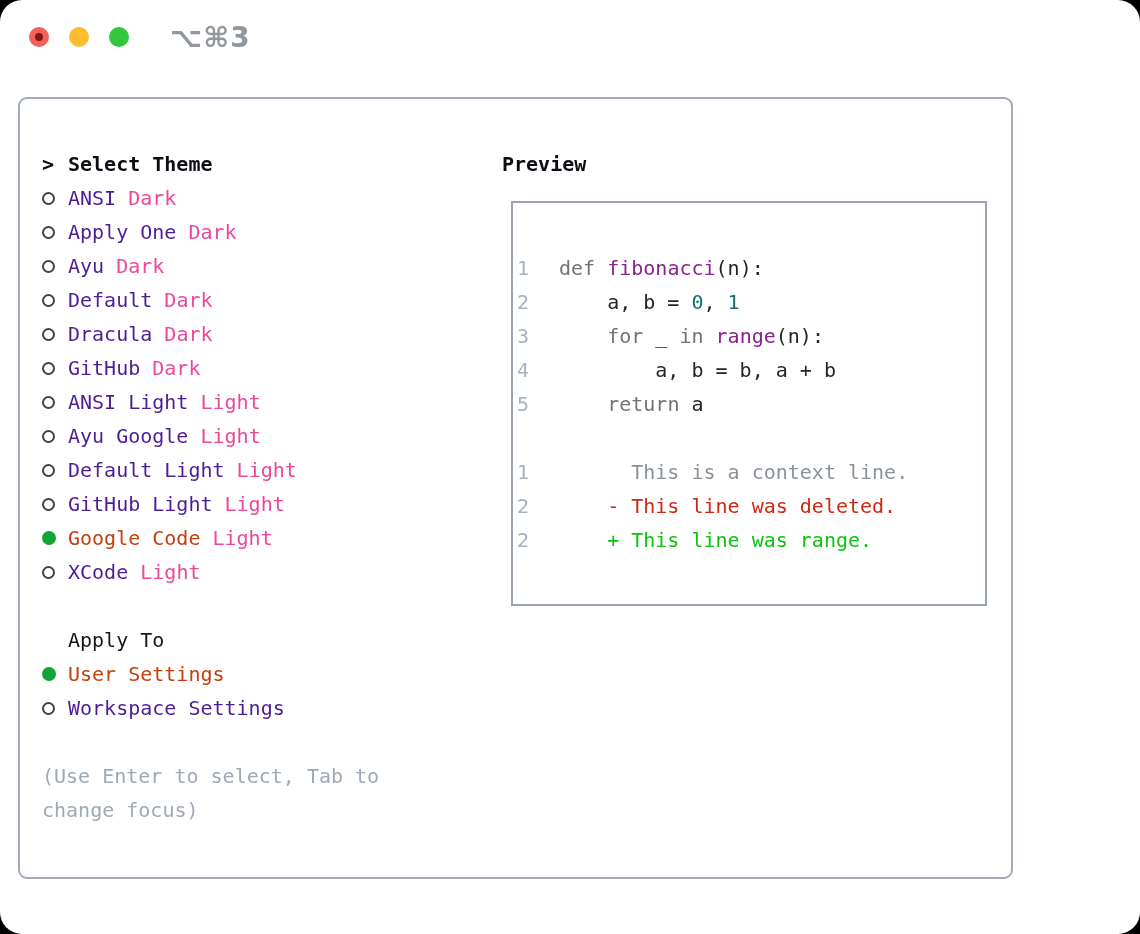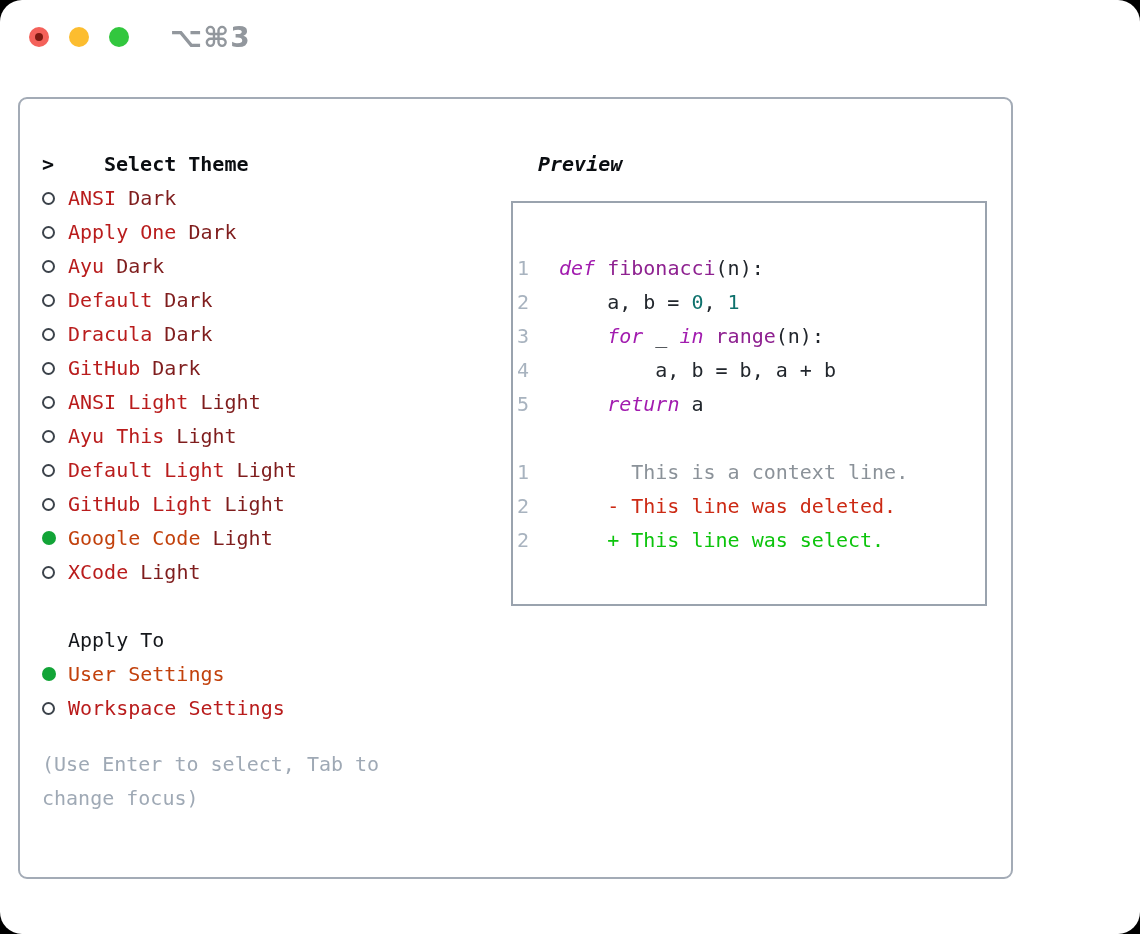--- a/index.html
+++ b/index.html
@@ -40,39 +40,39 @@
   .row { display:flex; height:34px; align-items:center; white-space:pre; }
   .spacer { height:34px; }
   .marker-slot { width:26px; flex:none; display:flex; align-items:center; }
   .cursor { font-weight:bold; color:#0a0d11; }
   .circle-open {
     width:13px; height:13px; border:2px solid #3c434b; border-radius:50%;
   }
   .circle-filled {
     width:14px; height:14px; background:#12a437; border-radius:50%;
   }
-  .hdr { font-weight:bold; color:#0a0d11;margin-left:36px; }
+  .hdr { font-weight:bold; color:#0a0d11; }
   .subhdr { color:#14171b; }
-  .item-name { color:#b91c1c; }
+  .item-name { color:#4c1d95; }
   .item-name.selected { color:#c2410c;text-align:right; }
-  .variant { color:#7f1d1d; }
+  .variant { color:#ec4899; }
   .hint {
-    margin-top:22px; width:400px; color:#9fa9b5; white-space:normal;
+    margin-top:34px; width:400px; color:#9fa9b5; white-space:normal;
   }
 
   
-  .preview-label-row { height:34px;font-style:italic; }
+  .preview-label-row { height:34px; }
   .preview-box {
     margin-top:20px; margin-left:9px; width:476px; height:405px;
     border:2px solid #9aa3ae; padding:48px 0 0 4px; background:#fff;
   }
   .pline { display:flex; height:34px; white-space:pre; font-size:20px; }
   .ln { width:42px; flex:none; color:#a8b3bf; }
   .code { color:#21262c; }
-  .tok-kw { color:#a21caf;font-style:italic; }
+  .tok-kw { color:#737373; }
   .tok-fn { color:#8e2190; }
   .tok-num { color:#0e716c; }
   .tok-ctx { color:#8b9299;margin-top:8px; }
   .tok-del { color:#cc2a14; }
   .tok-add { color:#0cc40c; }
 </style>
 </head>
 <body>
 
 <div class="window">
@@ -97,21 +97,21 @@
       </div>
 
       <div id="theme-list">
           <div class="row"><span class="marker-slot"><span class="circle-open"></span></span><span class="item-name">ANSI</span><span class="variant"> Dark</span></div>
           <div class="row"><span class="marker-slot"><span class="circle-open"></span></span><span class="item-name">Apply One</span><span class="variant"> Dark</span></div>
           <div class="row"><span class="marker-slot"><span class="circle-open"></span></span><span class="item-name">Ayu</span><span class="variant"> Dark</span></div>
           <div class="row"><span class="marker-slot"><span class="circle-open"></span></span><span class="item-name">Default</span><span class="variant"> Dark</span></div>
           <div class="row"><span class="marker-slot"><span class="circle-open"></span></span><span class="item-name">Dracula</span><span class="variant"> Dark</span></div>
           <div class="row"><span class="marker-slot"><span class="circle-open"></span></span><span class="item-name">GitHub</span><span class="variant"> Dark</span></div>
           <div class="row"><span class="marker-slot"><span class="circle-open"></span></span><span class="item-name">ANSI Light</span><span class="variant"> Light</span></div>
-          <div class="row"><span class="marker-slot"><span class="circle-open"></span></span><span class="item-name">Ayu This</span><span class="variant"> Light</span></div>
+          <div class="row"><span class="marker-slot"><span class="circle-open"></span></span><span class="item-name">Ayu Google</span><span class="variant"> Light</span></div>
           <div class="row"><span class="marker-slot"><span class="circle-open"></span></span><span class="item-name">Default Light</span><span class="variant"> Light</span></div>
           <div class="row"><span class="marker-slot"><span class="circle-open"></span></span><span class="item-name">GitHub Light</span><span class="variant"> Light</span></div>
           <div class="row"><span class="marker-slot"><span class="circle-filled"></span></span><span class="item-name selected">Google Code</span><span class="variant"> Light</span></div>
           <div class="row"><span class="marker-slot"><span class="circle-open"></span></span><span class="item-name">XCode</span><span class="variant"> Light</span></div>
         </div>
 
       <div class="spacer"></div>
 
       <div class="row">
         <span class="marker-slot"></span>
@@ -132,18 +132,18 @@
       </div>
       <div class="preview-box" id="preview-box">
           <div class="pline"><span class="ln">1</span><span class="code"><span class="tok-kw">def</span><span> </span><span class="tok-fn">fibonacci</span><span>(n):</span></span></div>
           <div class="pline"><span class="ln">2</span><span class="code"><span>    a, b = </span><span class="tok-num">0</span><span>, </span><span class="tok-num">1</span></span></div>
           <div class="pline"><span class="ln">3</span><span class="code"><span>    </span><span class="tok-kw">for</span><span> _ </span><span class="tok-kw">in</span><span> </span><span class="tok-fn">range</span><span>(n):</span></span></div>
           <div class="pline"><span class="ln">4</span><span class="code"><span>        a, b = b, a + b</span></span></div>
           <div class="pline"><span class="ln">5</span><span class="code"><span>    </span><span class="tok-kw">return</span><span> a</span></span></div>
           <div class="pline"><span class="ln"></span><span class="code"></span></div>
           <div class="pline"><span class="ln">1</span><span class="code"><span class="tok-ctx">      This is a context line.</span></span></div>
           <div class="pline"><span class="ln">2</span><span class="code"><span class="tok-del">    - This line was deleted.</span></span></div>
-          <div class="pline"><span class="ln">2</span><span class="code"><span class="tok-add">    + This line was select.</span></span></div>
+          <div class="pline"><span class="ln">2</span><span class="code"><span class="tok-add">    + This line was range.</span></span></div>
         </div>
     </div>
 
   </div>
 </div>
 
 </body></html>

